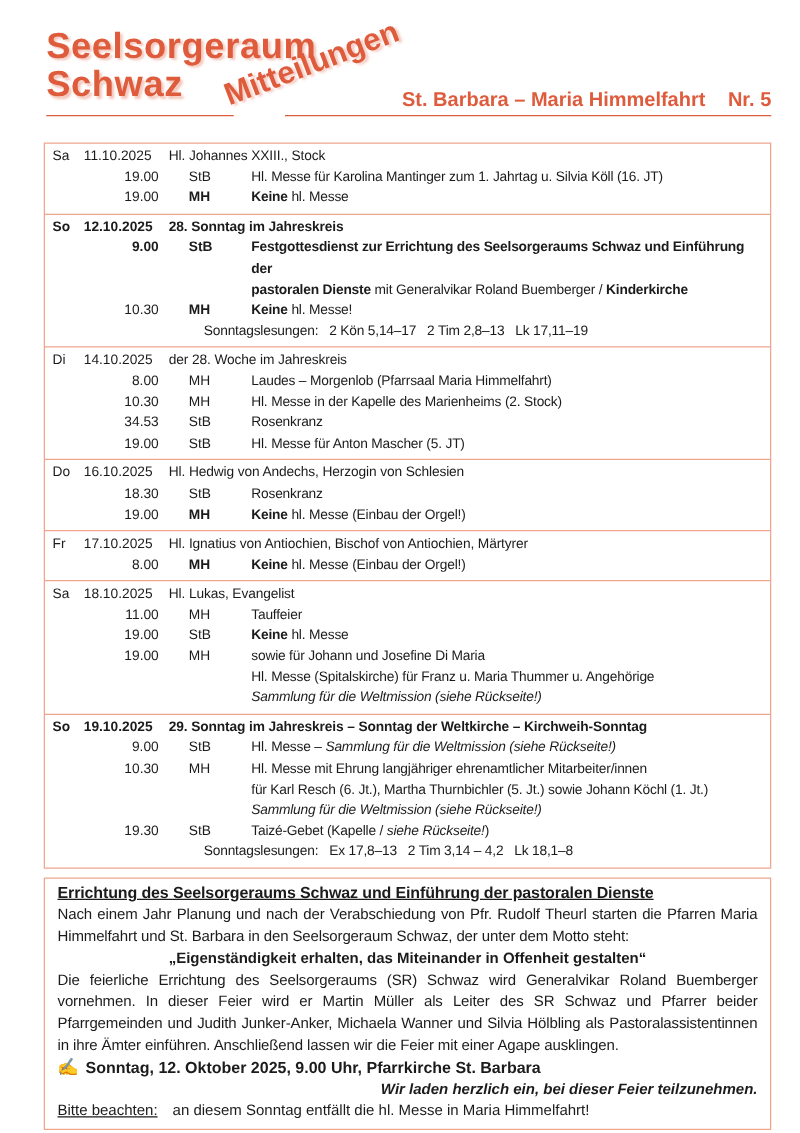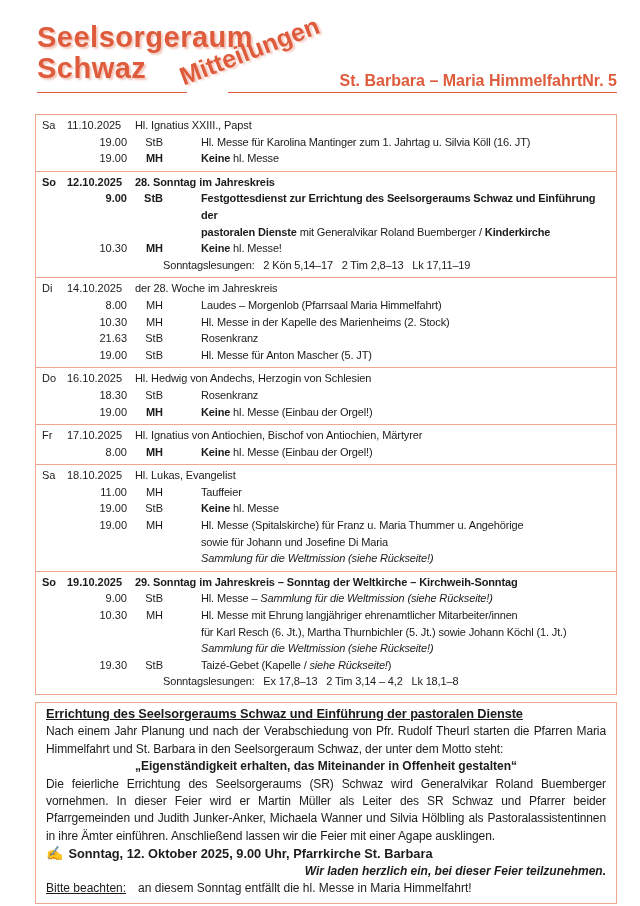--- a/index.html
+++ b/index.html
@@ -24,21 +24,21 @@
     transform: rotate(-21deg); transform-origin: left bottom;
     color: var(--accent); font-weight: bold; font-size: 25px;
     text-shadow: 2px 2px 2px rgba(222,91,60,.3);
     white-space: nowrap;
   }
   .head-right {
     position: absolute; right: 23px; top: 71px; text-align: right;
     color: var(--accent); font-weight: bold; font-size: 16px; line-height: 20px;
     white-space: nowrap;
   }
-  .head-right .issue { }
+  .head-right .issue { margin-left: 18px; }
   .head-rule { position: absolute; top: 92px; height: 1.4px; background: var(--accent); }
   .head-rule.left  { left: 37px; width: 150px; }
   .head-rule.right { left: 228px; right: 23px; }
   .head-date {
     position: absolute; right: 23px; top: 94px;
     color: var(--accent); font-weight: bold; font-size: 15.5px;
   }
 
   
   .schedule {
@@ -46,21 +46,21 @@
     border: 1.5px solid var(--tableBorder);
   }
   .block { border-top: 1.5px solid var(--tableBorder); padding: 2px 4px 4px 6px; }
   .block:first-child { border-top: none; }
   .hrow, .srow {
     display: grid; grid-template-columns: 25px 60px 36px 1fr;
     font-size: 11px; line-height: 16.6px;
   }
   .hrow.bold { font-weight: bold; }
   .cell-time { text-align: right; }
-  .cell-loc { padding-left: 4px; text-align: right; }
+  .cell-loc { padding-left: 24px; }
   .cell-title { grid-column: 3 / 5; padding-left: 8px; letter-spacing: -.1px; }
   .cell-desc { grid-column: 4; letter-spacing: -.15px; }
   .cell-desc .line { white-space: pre-wrap; padding-left: 38px; }
   .cell-desc.readings { white-space: pre-wrap; }
   .b { font-weight: bold; }
   .i { font-style: italic; }
 
   
   .article {
     margin: 7px 23px 0 35px;
@@ -106,21 +106,21 @@
     </div>
     <div class="head-rule left"></div>
     <div class="head-rule right"></div>
   </header>
 
   <main class="schedule" id="schedule">
       <div class="block">
         <div class="hrow">
           <span class="cell-day">Sa</span>
           <span class="cell-date">11.10.2025</span>
-          <span class="cell-title">Hl. Ignatius XXIII., Papst</span>
+          <span class="cell-title">Hl. Johannes XXIII., Stock</span>
         </div>
         <div class="srow">
           <span class="cell-day"></span>
           <span class="cell-time">19.00</span>
           <span class="cell-loc">StB</span>
           <div class="cell-desc">
             <div class="line"><span>Hl. Messe für Karolina Mantinger zum 1. Jahrtag u. Silvia Köll (16. JT)</span></div>
           </div>
         </div>
         <div class="srow">
@@ -176,21 +176,21 @@
         <div class="srow">
           <span class="cell-day"></span>
           <span class="cell-time">10.30</span>
           <span class="cell-loc">MH</span>
           <div class="cell-desc">
             <div class="line"><span>Hl. Messe in der Kapelle des Marienheims (2. Stock)</span></div>
           </div>
         </div>
         <div class="srow">
           <span class="cell-day"></span>
-          <span class="cell-time">21.63</span>
+          <span class="cell-time">34.53</span>
           <span class="cell-loc">StB</span>
           <div class="cell-desc">
             <div class="line"><span>Rosenkranz</span></div>
           </div>
         </div>
         <div class="srow">
           <span class="cell-day"></span>
           <span class="cell-time">19.00</span>
           <span class="cell-loc">StB</span>
           <div class="cell-desc">
@@ -256,22 +256,22 @@
           <span class="cell-loc">StB</span>
           <div class="cell-desc">
             <div class="line"><span class="b ">Keine</span><span> hl. Messe</span></div>
           </div>
         </div>
         <div class="srow">
           <span class="cell-day"></span>
           <span class="cell-time">19.00</span>
           <span class="cell-loc">MH</span>
           <div class="cell-desc">
+            <div class="line"><span>sowie für Johann und Josefine Di Maria</span></div>
             <div class="line"><span>Hl. Messe (Spitalskirche) für Franz u. Maria Thummer u. Angehörige</span></div>
-            <div class="line"><span>sowie für Johann und Josefine Di Maria</span></div>
             <div class="line"><span class="i">Sammlung für die Weltmission (siehe Rückseite!)</span></div>
           </div>
         </div>
       </div>
       <div class="block">
         <div class="hrow bold">
           <span class="cell-day">So</span>
           <span class="cell-date">19.10.2025</span>
           <span class="cell-title">29. Sonntag im Jahreskreis – Sonntag der Weltkirche – Kirchweih-Sonntag</span>
         </div>

